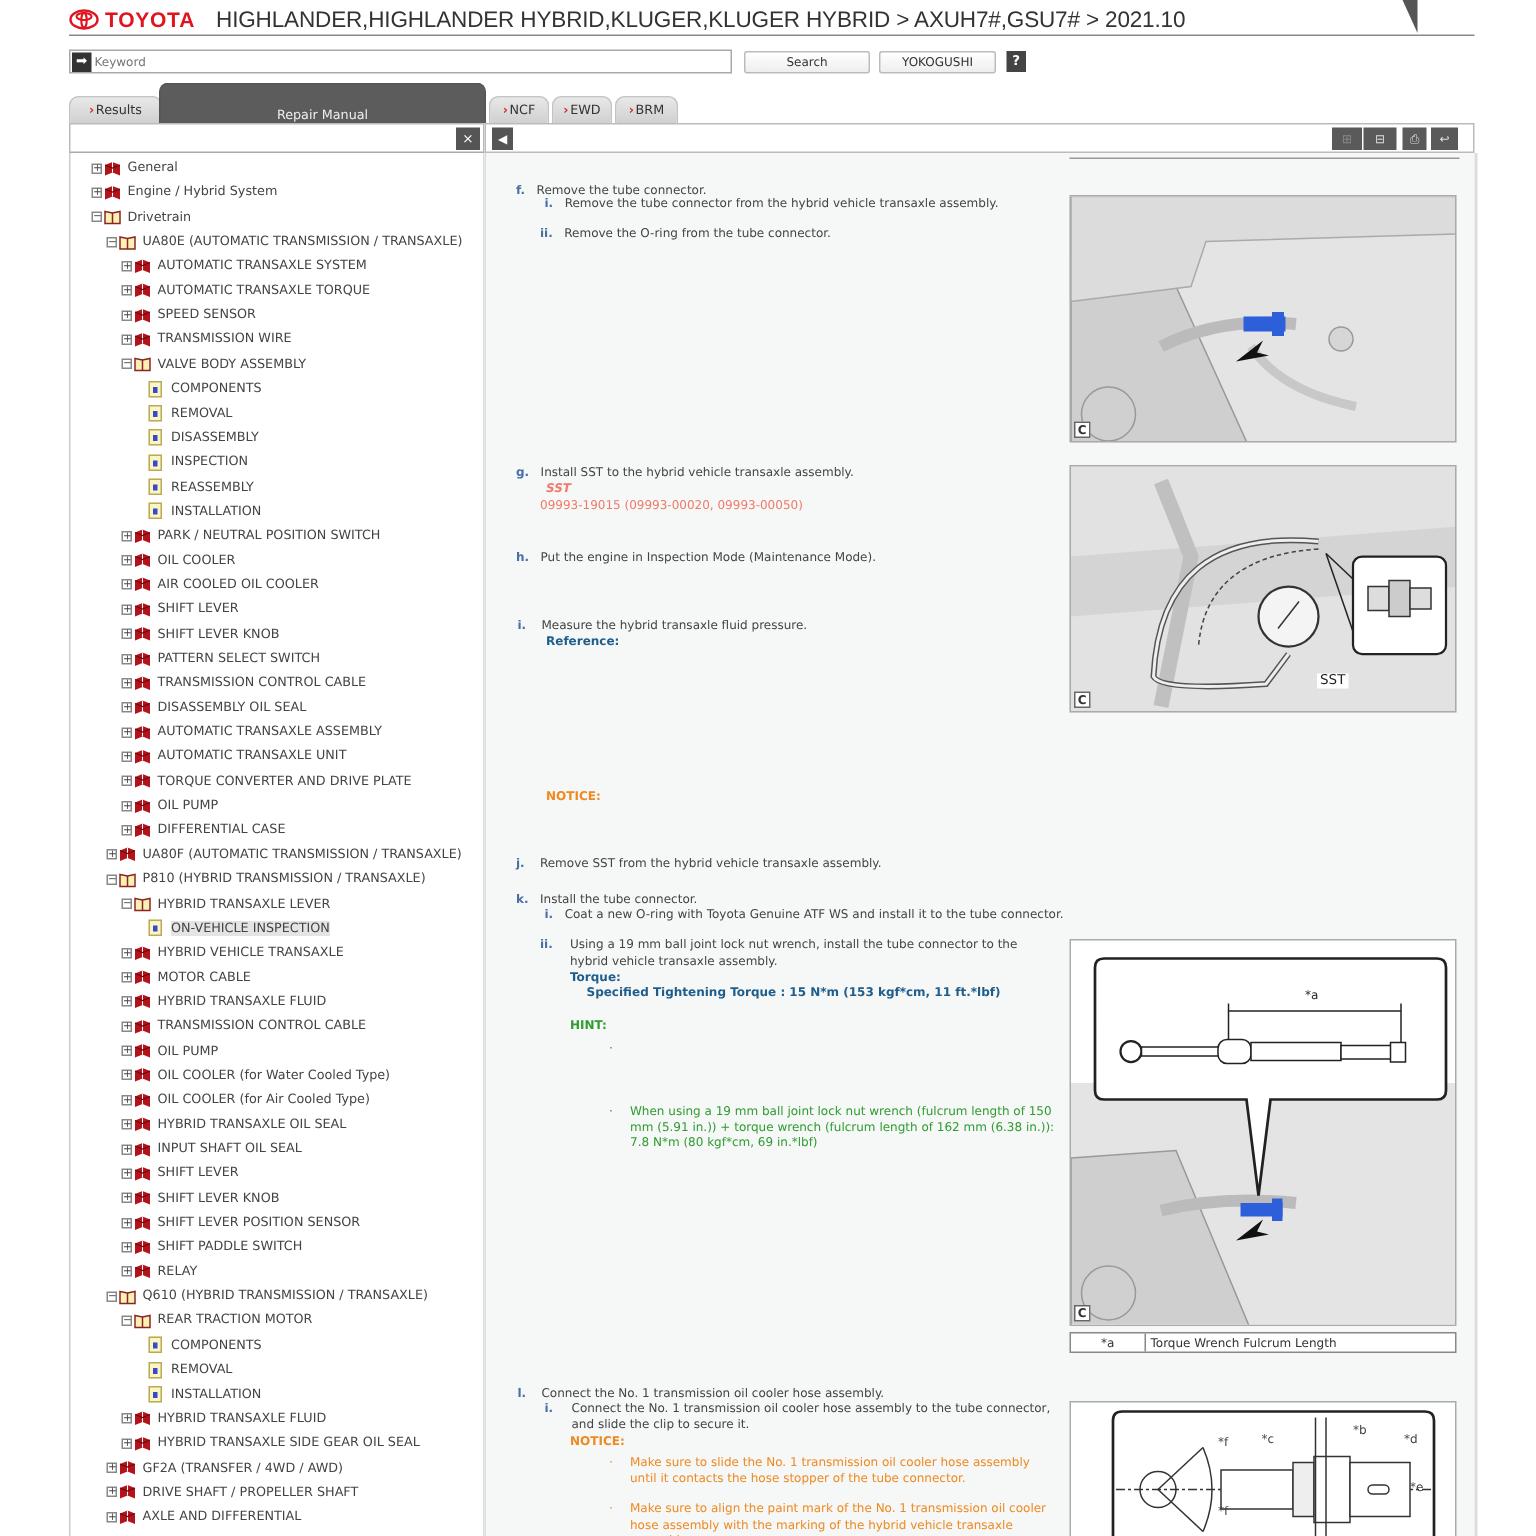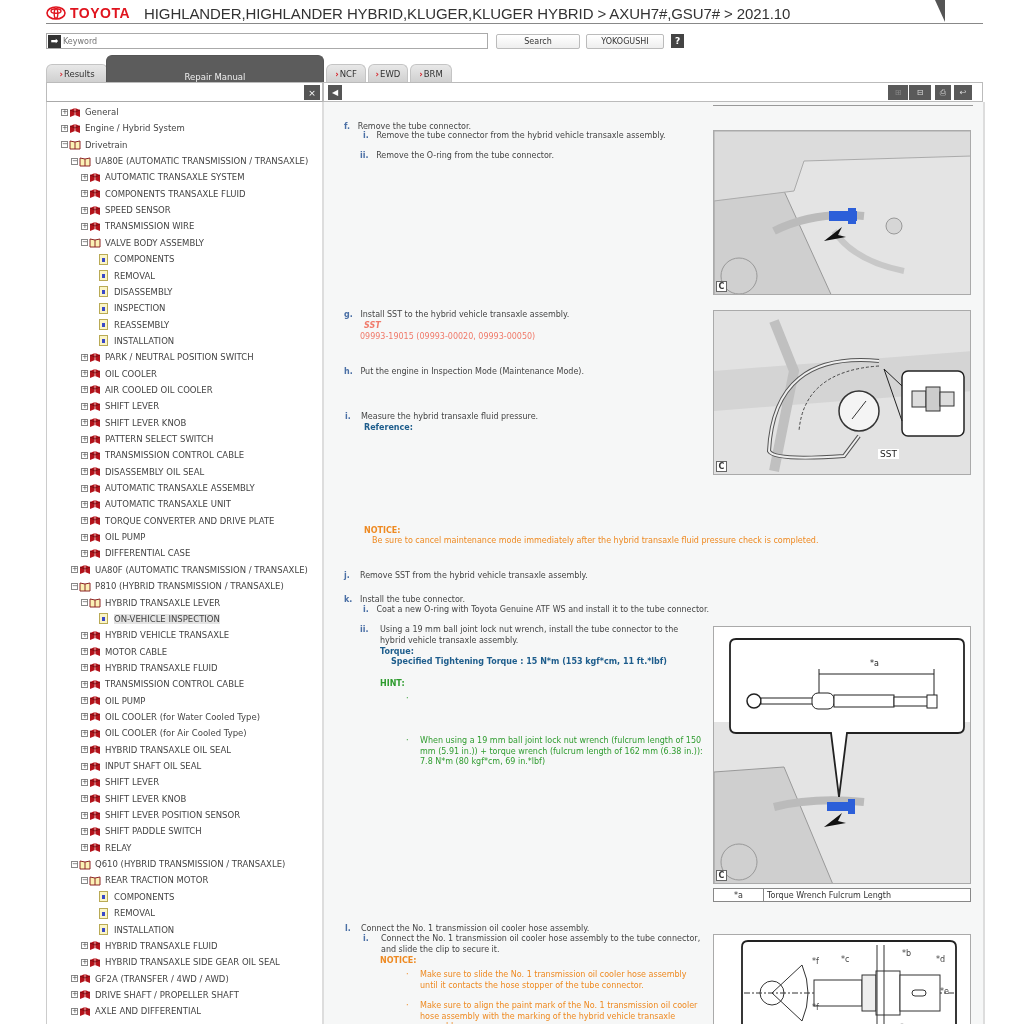--- a/index.html
+++ b/index.html
@@ -165,21 +165,21 @@
         </svg></span>
       <span class="lbl">AUTOMATIC TRANSAXLE SYSTEM</span>
     </div>
     <div class="node" style="top: 83.75px; left: 34px;">
       <span class="pm">+</span>
       <span class="book"><svg width="12" height="11" viewBox="0 0 12 11">
           <path d="M1 3 L6 1 L11 3 L11 10 L6 8 L1 10Z" fill="#b3131b"></path>
           <path d="M6 1 L6 8" stroke="#fff" stroke-width=".7"></path>
           <path d="M1 3 L6 5 L11 3" stroke="#6b0b10" stroke-width=".8" fill="none"></path>
         </svg></span>
-      <span class="lbl">COMPONENTS TRANSAXLE FLUID</span>
+      <span class="lbl">AUTOMATIC TRANSAXLE TORQUE</span>
     </div>
     <div class="node" style="top: 100.1px; left: 34px;">
       <span class="pm">+</span>
       <span class="book"><svg width="12" height="11" viewBox="0 0 12 11">
           <path d="M1 3 L6 1 L11 3 L11 10 L6 8 L1 10Z" fill="#b3131b"></path>
           <path d="M6 1 L6 8" stroke="#fff" stroke-width=".7"></path>
           <path d="M1 3 L6 5 L11 3" stroke="#6b0b10" stroke-width=".8" fill="none"></path>
         </svg></span>
       <span class="lbl">SPEED SENSOR</span>
     </div>
@@ -585,21 +585,20 @@
   <div class="ptxt" style="left:20px;top:265px"><span class="ltr">h.</span>&nbsp;&nbsp;&nbsp;<span>Put the engine in Inspection Mode (Maintenance Mode).</span></div>
 
   <div class="ptxt" style="left:21px;top:310px"><span class="ltr">i.</span>&nbsp;&nbsp;&nbsp;&nbsp;<span>Measure the hybrid transaxle fluid pressure.</span></div>
   <div class="ptxt blue" style="left:40px;top:321px">Reference:</div>
   <table class="ref">
     <tbody>
   </tbody>
     </table>
 
   <div class="ptxt notice" style="left:40px;top:424px;font-weight:bold">NOTICE:</div>
-  <div class="ptxt notice" style="left:48px;top:434px">Be sure to cancel maintenance mode immediately after the hybrid transaxle fluid pressure check is completed.</div>
 
   <div class="ptxt" style="left:20px;top:469px"><span class="ltr">j.</span>&nbsp;&nbsp;&nbsp;&nbsp;<span>Remove SST from the hybrid vehicle transaxle assembly.</span></div>
 
   <div class="ptxt" style="left:20px;top:493px"><span class="ltr">k.</span>&nbsp;&nbsp;&nbsp;<span>Install the tube connector.</span></div>
   <div class="ptxt" style="left:39px;top:503px"><span class="ltr">i.</span>&nbsp;&nbsp;&nbsp;<span>Coat a new O-ring with Toyota Genuine ATF WS and install it to the tube connector.</span></div>
   <div class="ptxt" style="left:36px;top:523px;width:340px;display:flex">
       <span class="ltr" style="width:20px;flex:none">ii.</span>
       <span>Using a 19 mm ball joint lock nut wrench, install the tube connector to the hybrid vehicle transaxle assembly.</span>
     </div>
   <div class="ptxt blue" style="left:56px;top:545px">Torque:</div>

